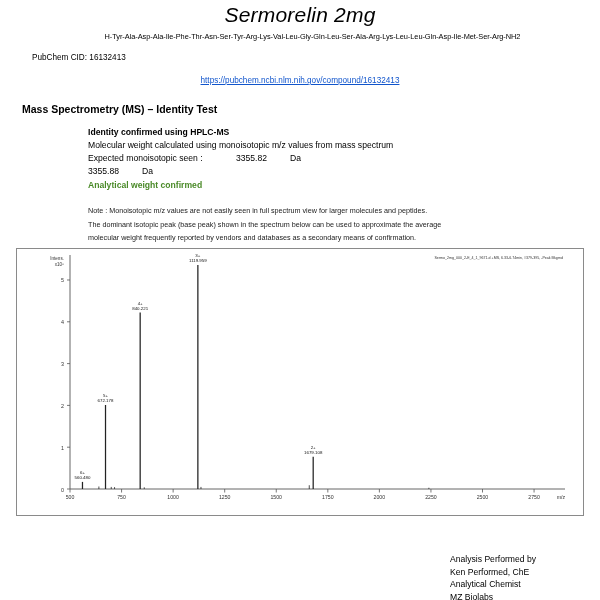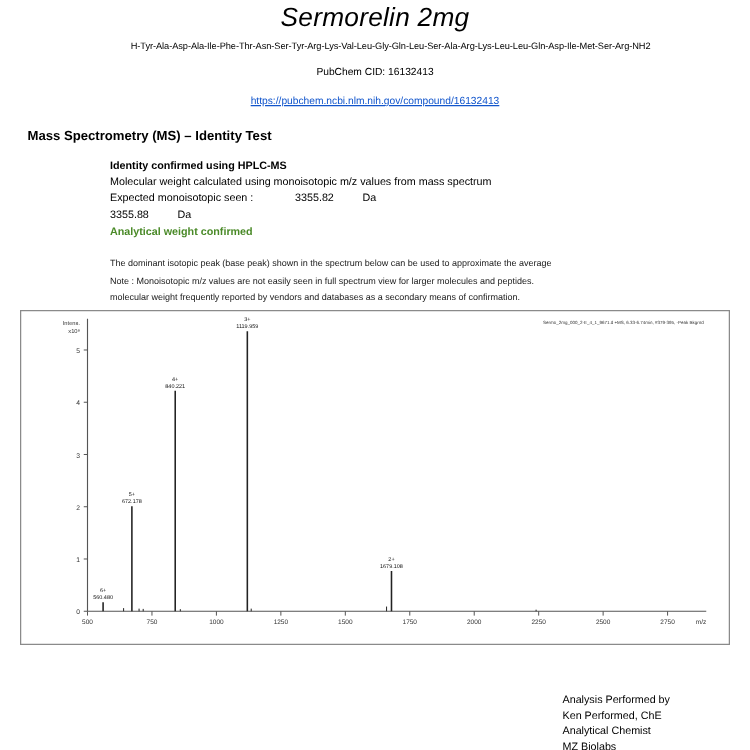--- a/index.html
+++ b/index.html
@@ -29,23 +29,24 @@
   }
   .sequence {
     text-align: center;
     font-size: 7.4px;
     margin-top: 5px;
     letter-spacing: -0.05px;
     white-space: nowrap;
     padding-left: 25px;
   }
   .cid-line {
-    text-align: center;
+    text-align: left;
     font-size: 8.2px;
     margin-top: 12px;
+    margin-left: 32px;
   }
   .cid-link {
     display: block;
     text-align: center;
     font-size: 8.2px;
     margin-top: 14px;
     color: #1155cc;
     text-decoration: underline;
     cursor: pointer;
   }
@@ -145,22 +146,22 @@
 
   <div class="mass-row">
     <span class="mass-value">3355.88</span>
     <span class="mass-unit">Da</span>
   </div>
 
   <div class="confirmed">Analytical weight confirmed</div>
 </div>
 
 <div class="note-block">
+  <div>Note : Monoisotopic m/z values are not easily seen in full spectrum view for larger molecules and peptides.</div>
   <div>The dominant isotopic peak (base peak) shown in the spectrum below can be used to approximate the average</div>
-  <div>Note : Monoisotopic m/z values are not easily seen in full spectrum view for larger molecules and peptides.</div>
   <div>molecular weight frequently reported by vendors and databases as a secondary means of confirmation.</div>
 </div>
 
 <div class="spectrum-caption">Recorded MS spectrum</div>
 
 <div class="chart-frame">
   <svg id="spectrum-svg" width="566" height="266" viewBox="0 0 566 266">
       <line x1="53" y1="6" x2="53" y2="240" stroke="#555" stroke-width="0.9"></line>
       <line x1="53" y1="240" x2="548" y2="240" stroke="#555" stroke-width="0.9"></line>
       <line x1="50" y1="240" x2="53" y2="240" stroke="#555" stroke-width="0.8"></line>

